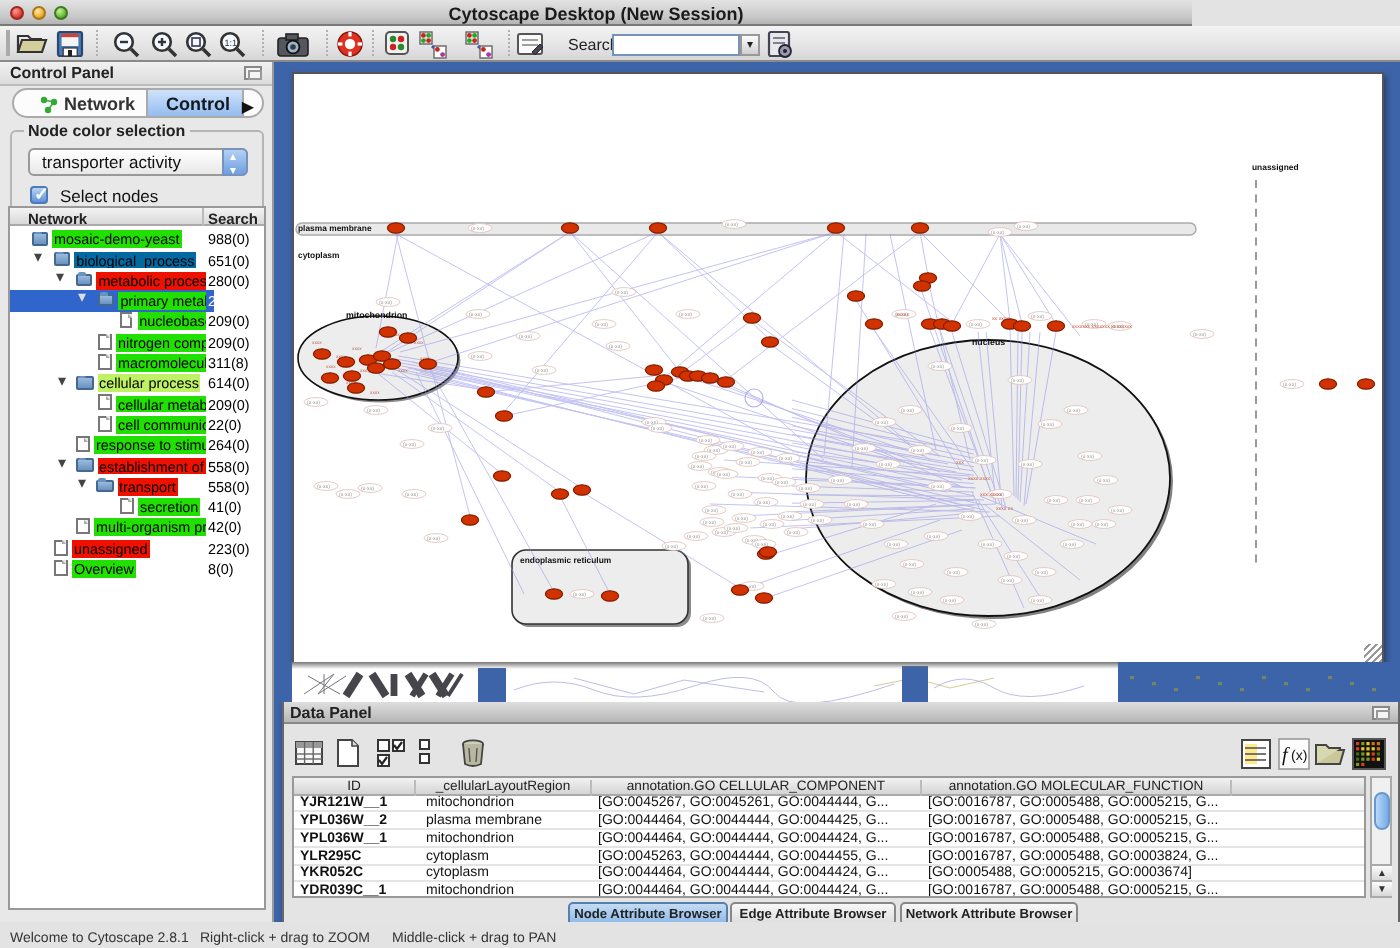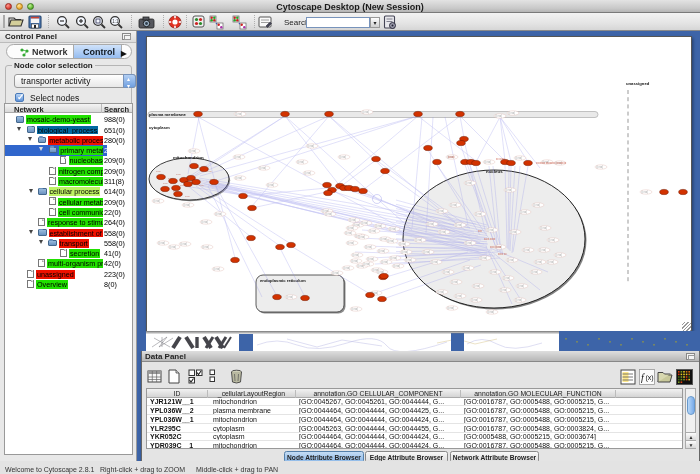--- a/index.html
+++ b/index.html
@@ -1,19 +1,19 @@
 <!DOCTYPE html>
 <html><head><meta charset="utf-8"><style>
 * { margin:0; padding:0; box-sizing:border-box; }
 body { font-family:"Liberation Sans", sans-serif; }
 #app { position:relative; width:700px; height:474px; background:#e3e3e3; overflow:hidden; }
 .abs { position:absolute; }
 
 
-#titlebar { position:absolute; left:0; top:0; width:700px; height:13px;
+#titlebar { position:absolute; left:0; top:0; width:596px; height:13px;
   background:linear-gradient(#e3e3e3,#c8c8c8 70%,#b4b4b4); border-bottom:1px solid #7a7a7a; }
 #titlebar .t { position:absolute; width:100%; text-align:center; top:1.5px; font-size:9px; font-weight:bold; color:#1a1a1a; }
 .light { position:absolute; top:2.5px; width:7px; height:7px; border-radius:50%; }
 
 
 #toolbar { position:absolute; left:0; top:13px; width:700px; height:18px;
   background:linear-gradient(#f3f3f3,#e4e4e4 60%,#d6d6d6); border-bottom:1px solid #8a8a8a; }
 #searchlbl { position:absolute; left:284px; top:18px; font-size:8px; color:#222; }
 .tsep { position:absolute; top:2px; height:13px; width:0; border-left:1px dotted #b0b0b0; }
 #searchbox { position:absolute; left:306px; top:16.5px; width:64px; height:11px; background:#fff; border:1px solid #7793bb; }
@@ -26,21 +26,21 @@
 .floatic:before { content:""; position:absolute; left:1px; top:1px; width:5px; height:3px; border:1px solid #999; }
 
 #tabs { position:absolute; left:6px; top:13px; width:126px; height:15px; background:#fcfcfc; border:1px solid #aaa; border-radius:8px; overflow:hidden; }
 #tabmosaic { position:absolute; left:66px; top:0; width:49px; height:15px; background:linear-gradient(#cfe2fa,#8cb6ee); border-left:1px solid #aaa; border-right:1px solid #aaa; }
 #tabs .lbl { position:absolute; top:2px; font-size:9px; font-weight:bold; color:#333; }
 #tabarrow { position:absolute; right:4px; top:3.5px; font-size:8px; color:#111; }
 .nico { position:absolute; left:13px; top:3px; width:9px; height:9px; }
 
 #groupbox { position:absolute; left:5px; top:34px; width:127px; height:46px; border:1px solid #b5b5b5; border-radius:3px; }
 #gblbl { position:absolute; left:6px; top:-5px; background:#e8e8e8; font-size:8px; font-weight:bold; color:#222; padding:0 2px; }
-#combo { position:absolute; left:8px; top:8px; width:122px; height:14px; background:linear-gradient(#fff,#e8e8e8); border:1px solid #999; border-radius:3px; font-size:8.5px; color:#111; line-height:13px; padding-left:6px; }
+#combo { position:absolute; left:8px; top:8px; width:110px; height:14px; background:linear-gradient(#fff,#e8e8e8); border:1px solid #999; border-radius:3px; font-size:8.5px; color:#111; line-height:13px; padding-left:6px; }
 #combobtn { position:absolute; right:-1px; top:-1px; width:13px; height:14px; background:linear-gradient(#b4d0f4,#6f9fe0); border:1px solid #7793bb; border-radius:0 3px 3px 0; }
 #combobtn:before { content:"\25B4"; position:absolute; top:-2px; left:3px; font-size:6px; color:#fff; }
 #combobtn:after { content:"\25BE"; position:absolute; top:4.5px; left:3px; font-size:6px; color:#fff; }
 #checkbox { position:absolute; left:9px; top:27px; width:9px; height:9px; background:linear-gradient(#b8d4f6,#5e92d8); border:1px solid #4a7ab8; border-radius:2px; }
 #checkbox:before { content:"\2713"; position:absolute; left:1px; top:-2px; font-size:9px; font-weight:bold; color:#fff; }
 #cblbl { position:absolute; left:24px; top:27px; font-size:8.5px; color:#111; }
 
 #treewrap { position:absolute; left:4px; top:72px; width:129px; height:352px; background:#fff; border:1px solid #999; }
 #treehead { position:absolute; left:0; top:0; width:100%; height:9px; background:linear-gradient(#f4f4f4,#d8d8d8); border-bottom:1px solid #aaa; font-size:7.5px; font-weight:bold; color:#222; }
 #treehead .n1 { position:absolute; left:9px; top:0.5px; }

